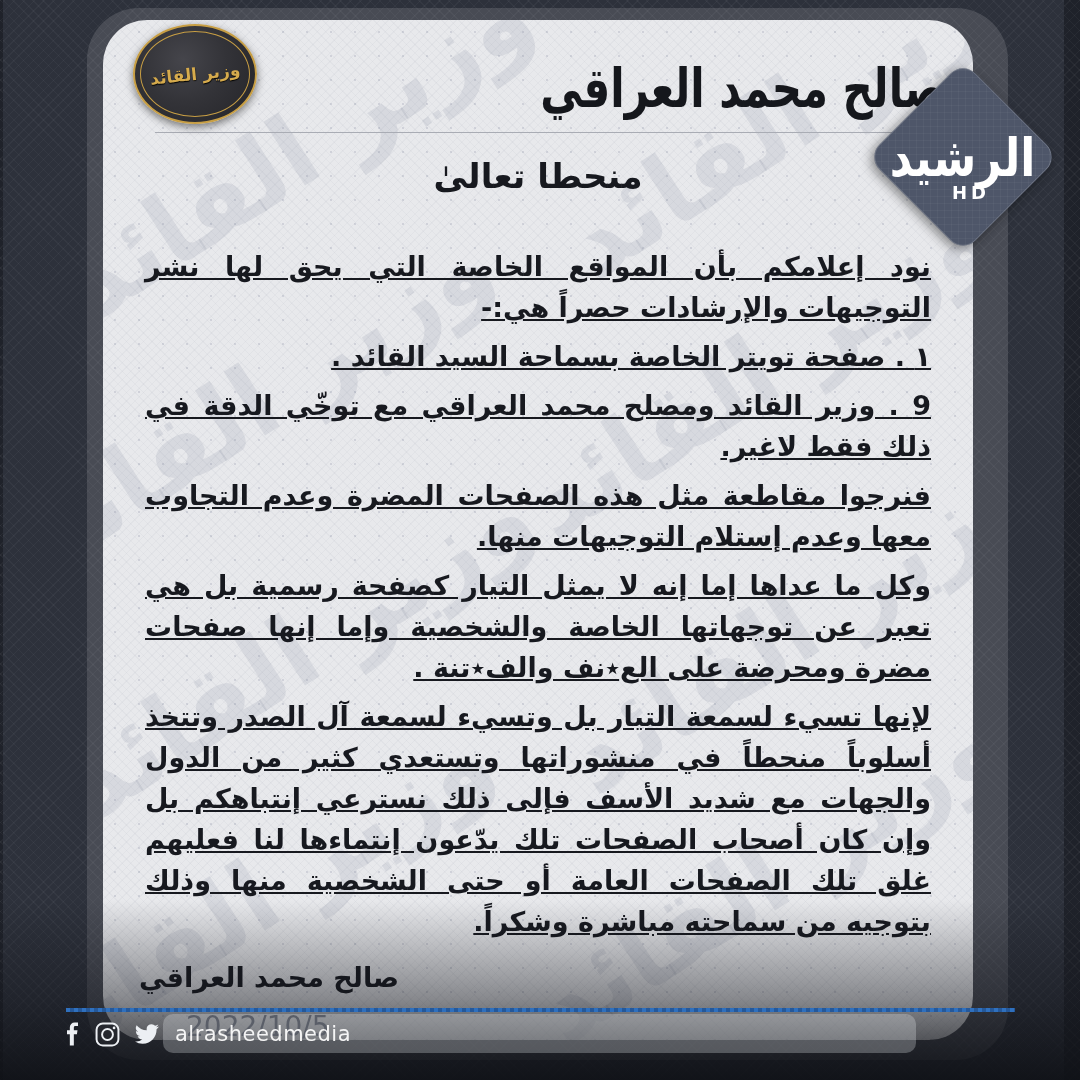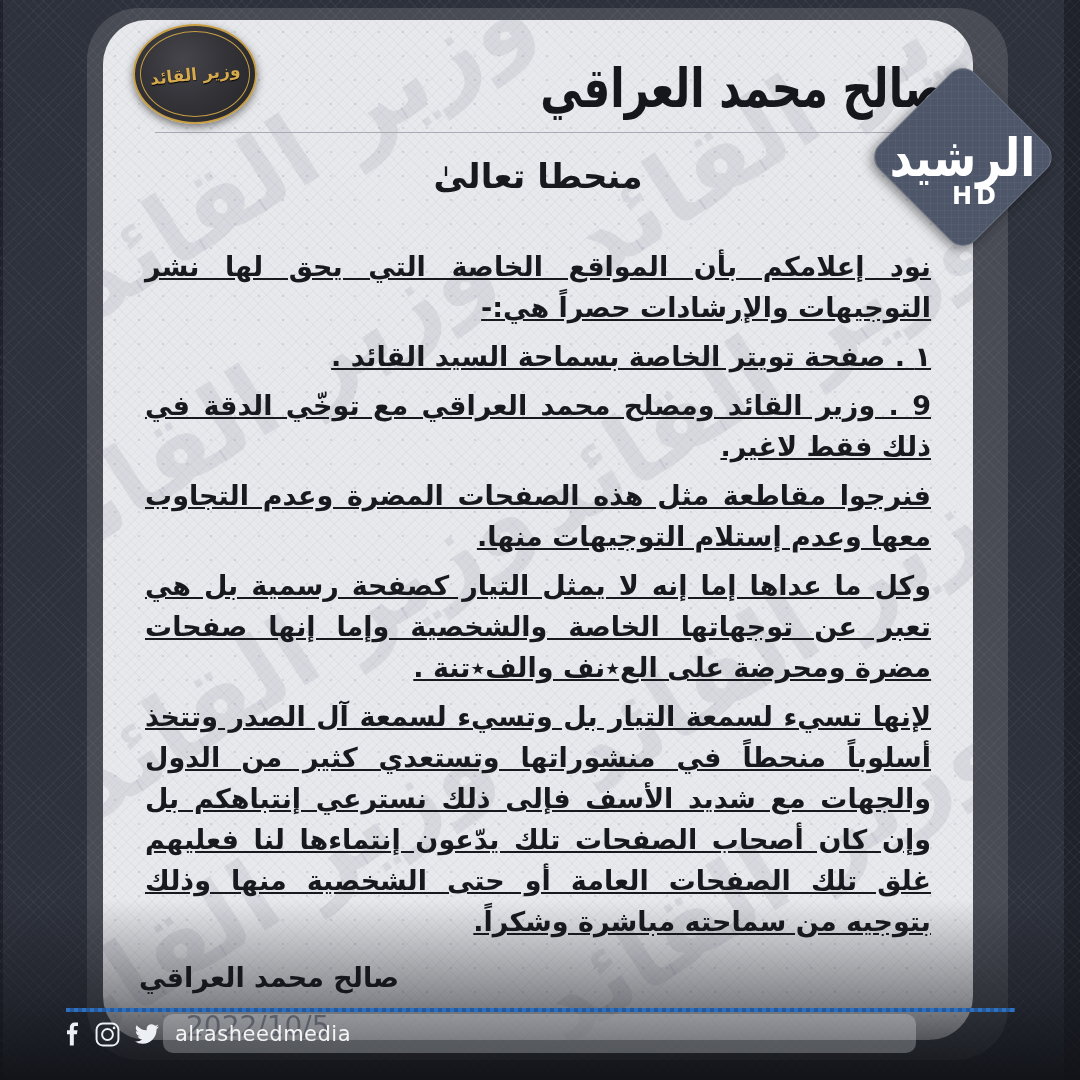--- a/index.html
+++ b/index.html
@@ -48,21 +48,21 @@
   .seal-text{direction:rtl;font-size:17px;font-weight:bold;color:#d6ab4d;
     text-shadow:0 1px 1px #000;transform:rotate(-6deg);}
   
   .diamond{position:absolute;left:895px;top:89px;width:136px;height:136px;z-index:5;
     transform:rotate(45deg);border-radius:18px;background-color:#4e5669;
     box-shadow:inset 0 0 0 1px rgba(255,255,255,.18), 0 4px 12px rgba(0,0,0,.45);
     display:flex;align-items:center;justify-content:center;}
   .diamond-text{transform:rotate(-45deg) scaleY(1.2);direction:rtl;
     font-size:44px;font-weight:bold;color:#fff;letter-spacing:-2px;}
   .hd{position:absolute;left:952px;top:182px;z-index:5;color:#fff;
-    font-size:24px;font-weight:bold;letter-spacing:4px;}
+    font-size:18px;font-weight:bold;letter-spacing:4px;}
   
   .bottom-shade{position:absolute;left:0;right:0;top:900px;height:180px;z-index:4;
     background:linear-gradient(180deg, rgba(18,20,26,0) 0%, rgba(18,20,26,.45) 55%, rgba(15,17,22,.92) 100%);}
   .date{position:absolute;left:186px;top:1010px;z-index:5;font-size:28px;
     font-weight:normal;color:#232834;}
   .accent-line{position:absolute;left:66px;top:1008px;width:949px;height:4px;z-index:6;
     background:repeating-linear-gradient(90deg,#2f70be 0 4px,#24589a 4px 8px);}
   .footer-bar{position:absolute;left:163px;top:1014px;width:753px;height:39px;z-index:6;
     border-radius:10px;background:rgba(233,236,241,.28);
     display:flex;align-items:center;padding:0 12px;}

